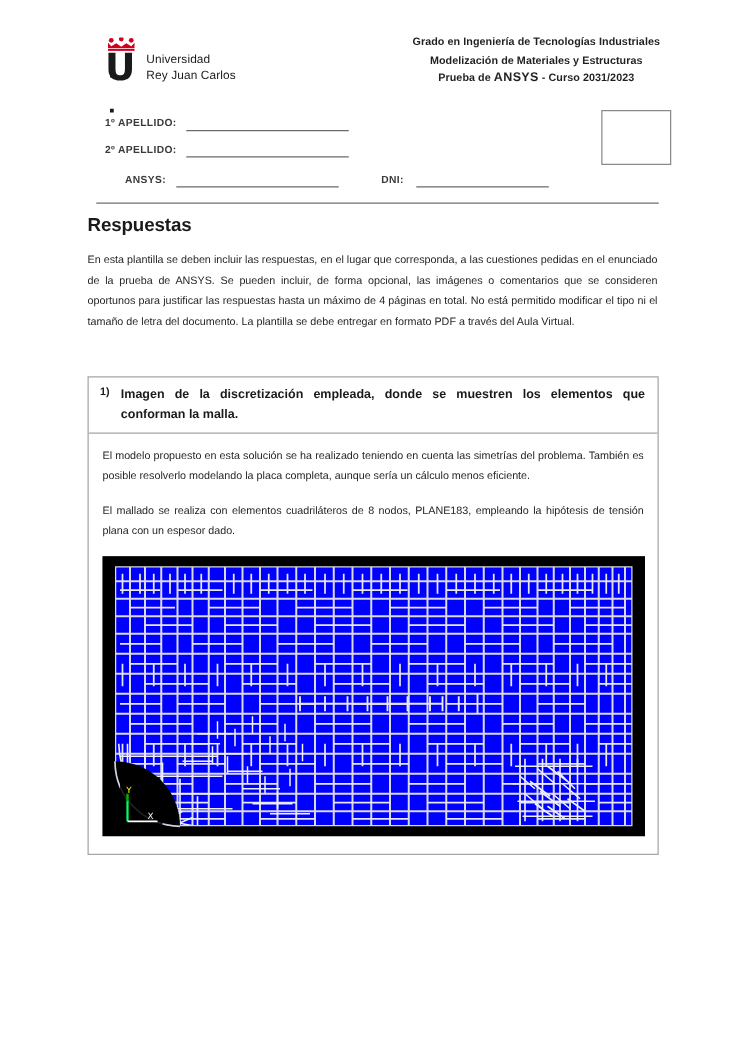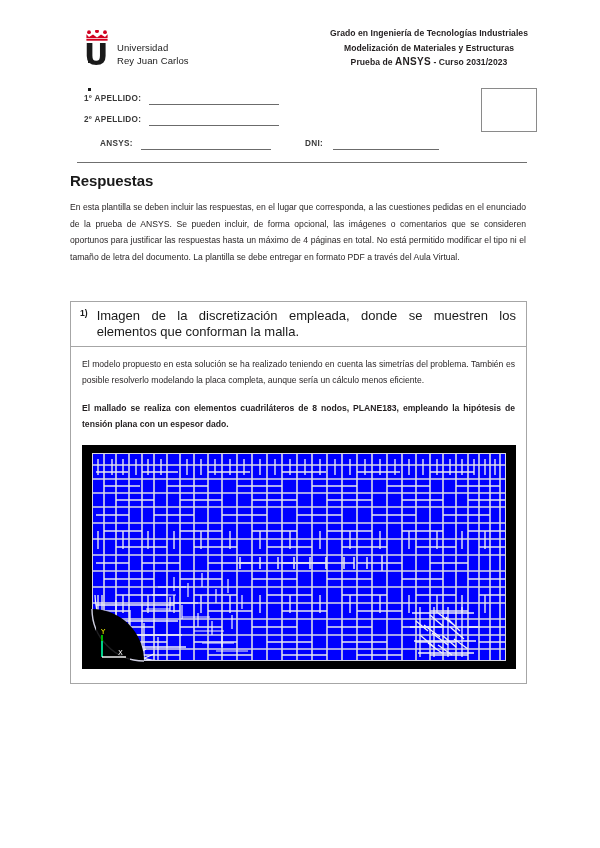--- a/index.html
+++ b/index.html
@@ -189,38 +189,38 @@
     align-items: flex-start;
   }
   .qnum {
     font-size: 8.6px;
     font-weight: 700;
     color: #1a1a1a;
     flex: 0 0 auto;
     padding-top: 0px;
   }
   .qtext {
-    font-size: 13px;
-    font-weight: 400;
+    font-size: 10px;
+    font-weight: 700;
     line-height: 15.5px;
     color: #1a1a1a;
     text-align: justify;
     flex: 1 1 auto;
   }
   .qbody {
     padding: 9px 11px 14px 11px;
   }
   .qpara {
     font-size: 8.6px;
     line-height: 16.4px;
     text-align: justify;
     color: #231f20;
     margin: 0 0 11px 0;
   }
-  .qpara:last-of-type { margin-bottom: 12px; font-weight: bold; }
+  .qpara:last-of-type { margin-bottom: 12px; }
 
   
   .figure {
     position: relative;
     width: 434px;
     height: 224px;
     margin: 0 auto;
     background: #000000;
     overflow: hidden;
   }

